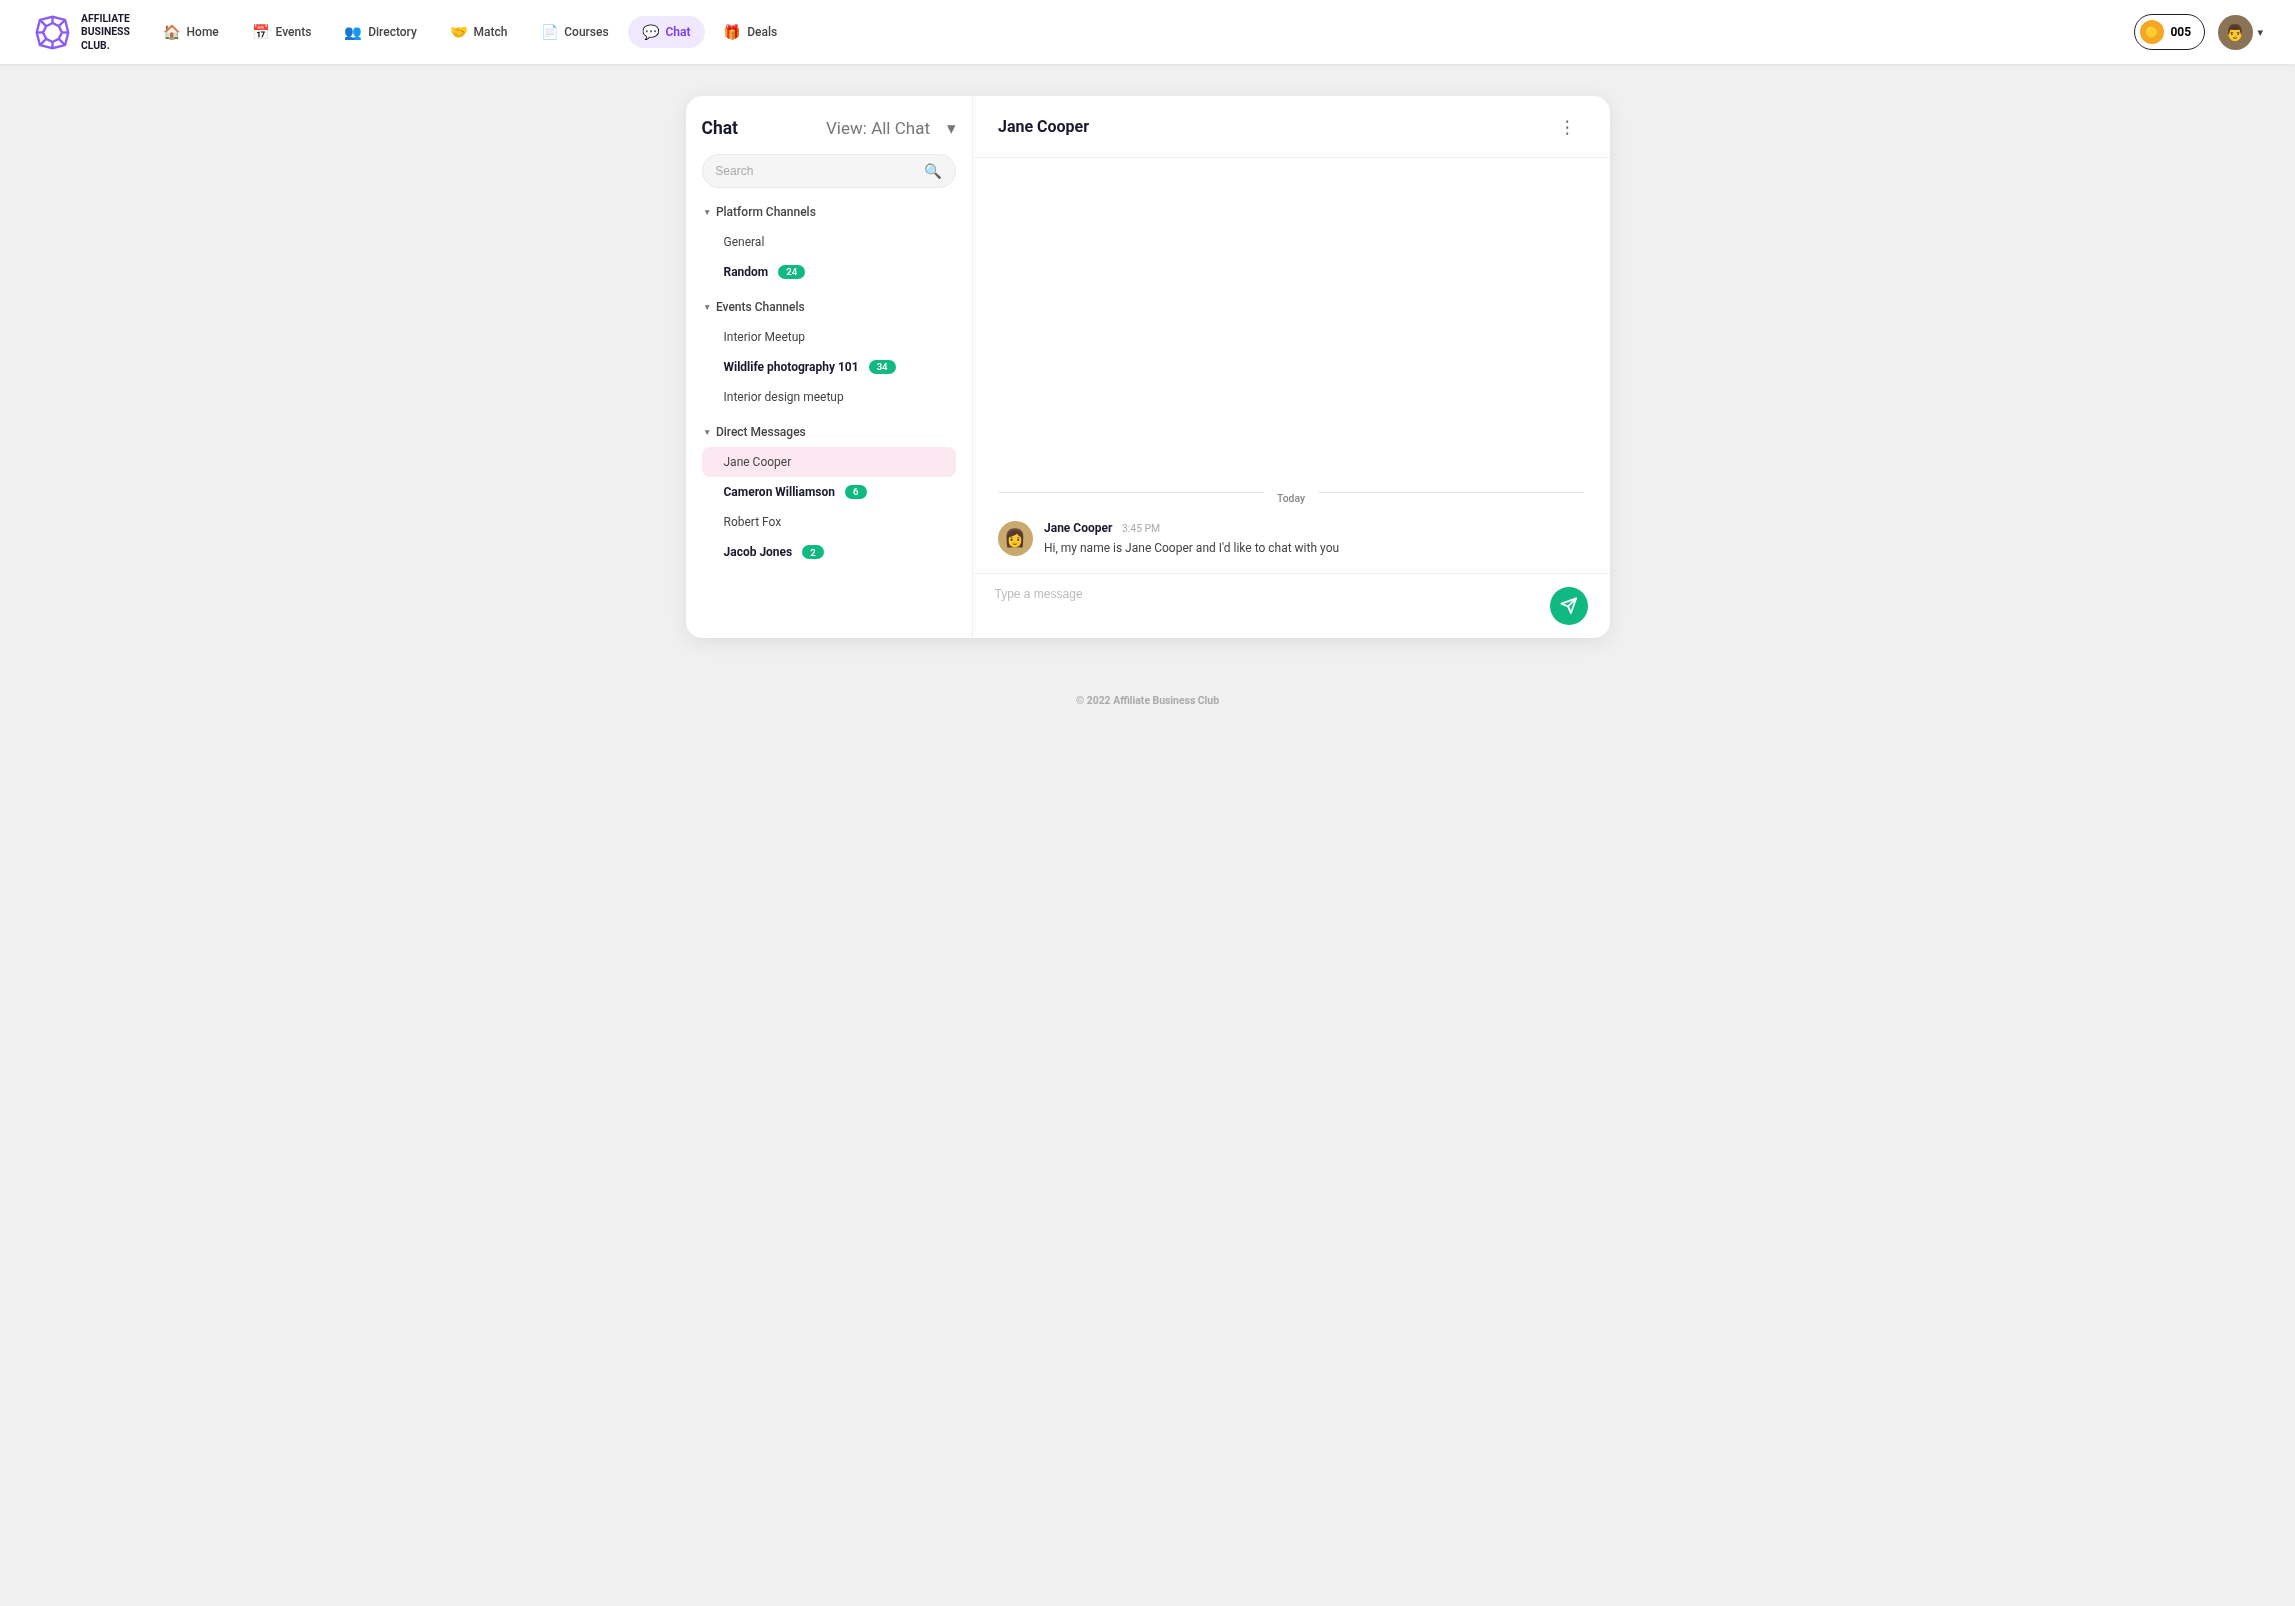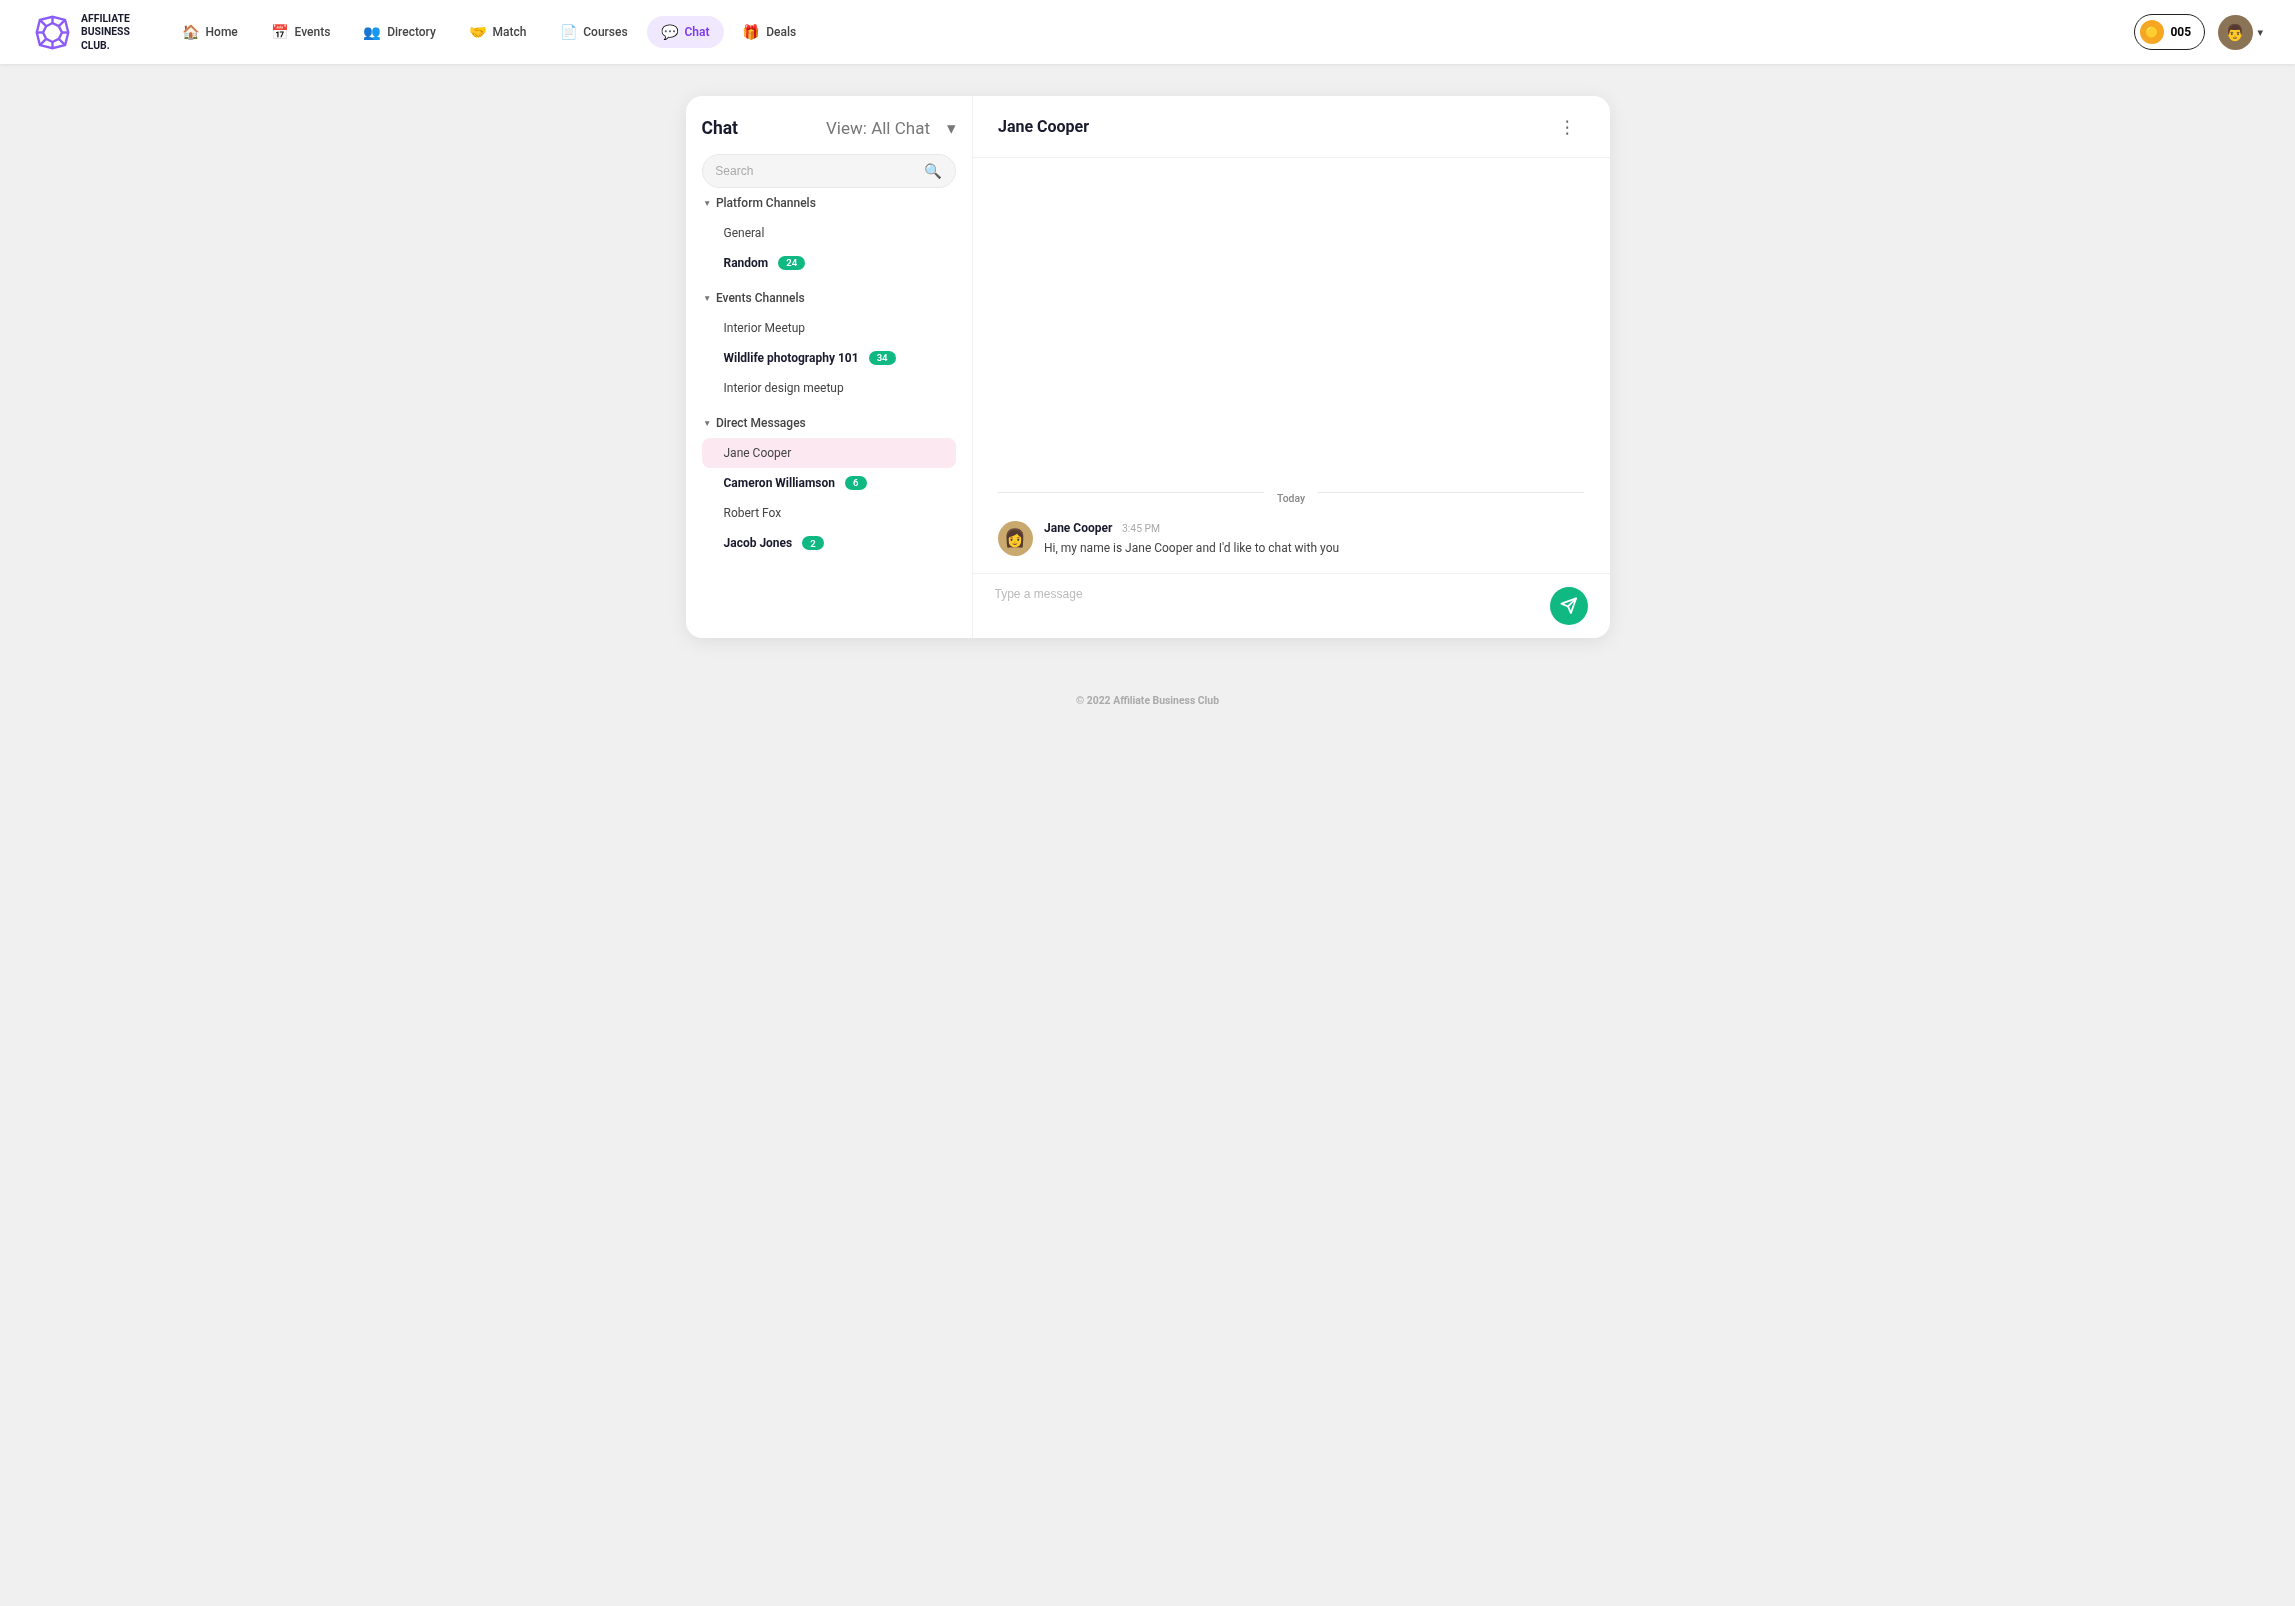--- a/index.html
+++ b/index.html
@@ -17,21 +17,21 @@
       padding: 0 32px;
       height: 64px;
       box-shadow: 0 0.8px 3.2px rgba(0,0,0,0.07);
       position: relative;
       z-index: 10;
     }
     .logo-area {
       display: flex;
       align-items: flex-end;
       gap: 8px;
-      margin-right: 38px;
+      margin-right: 19px;
     }
     .logo-svg { width: 41px; height: 41px; }
     .logo-text { font-size: 10.4px; font-weight: 700; color: #1a1a2e; line-height: 1.3; }
     .nav-links {
       display: flex;
       align-items: center;
       gap: 4.8px;
       flex: 1;
     }
     .nav-item {
@@ -134,21 +134,21 @@
       font-size: 17px;
       color: #777;
       cursor: pointer;
     }
     .search-box {
       display: flex;
       align-items: center;
       background: #f5f5f5;
       border-radius: 24px;
       padding: 8px 12.8px;
-      margin-bottom: 3px;
+      margin-bottom: 12px;
       border: 0.8px solid #e8e8e8;
     }
     .search-input {
       border: none;
       background: transparent;
       font-size: 12px;
       color: #444;
       flex: 1;
       outline: none;
     }

